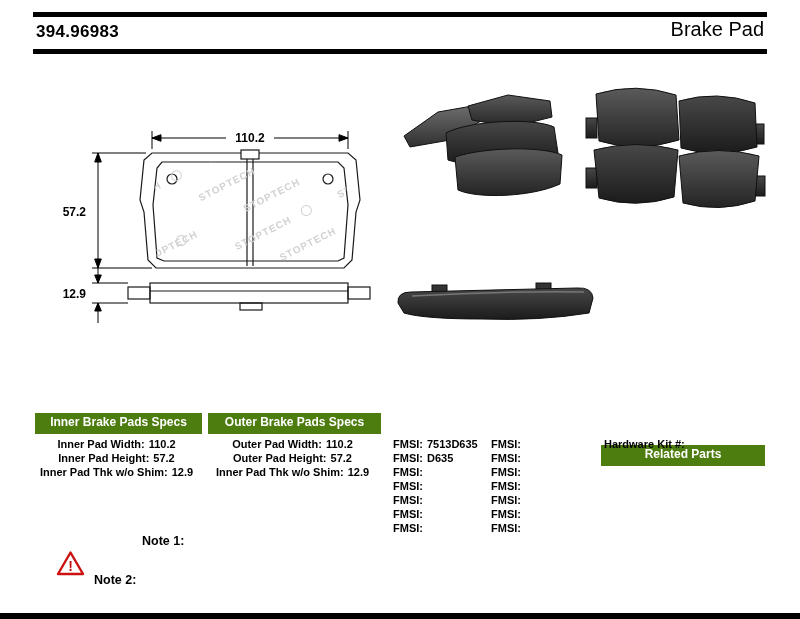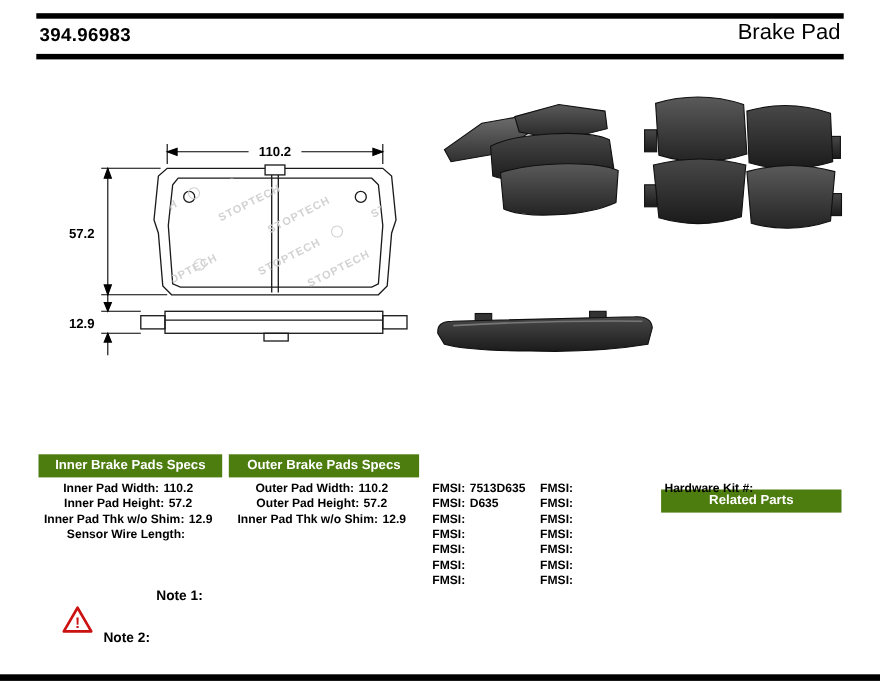--- a/index.html
+++ b/index.html
@@ -143,21 +143,20 @@
   </svg>
 
   <div class="thead" style="left:35px; width:167px;">Inner Brake Pads Specs</div>
   <div class="thead" style="left:208px; width:173px;">Outer Brake Pads Specs</div>
   <div class="thead" style="left:601px; width:164px;margin-top:32px;">Related Parts</div>
 
   <div class="col right" style="left:35px; width:163px;">
     <div class="spec-row"><span>Inner Pad Width:</span><span class="val">110.2</span></div>
     <div class="spec-row"><span>Inner Pad Height:</span><span class="val">57.2</span></div>
     <div class="spec-row"><span>Inner Pad Thk w/o Shim:</span><span class="val">12.9</span></div>
-    <div class="spec-row"><span>Sensor Wire Length:</span><span class="val"></span></div>
   </div>
 
   <div class="col right" style="left:208px; width:169px;">
     <div class="spec-row"><span>Outer Pad Width:</span><span class="val">110.2</span></div>
     <div class="spec-row"><span>Outer Pad Height:</span><span class="val">57.2</span></div>
     <div class="spec-row"><span>Inner Pad Thk w/o Shim:</span><span class="val">12.9</span></div>
   </div>
 
   <div class="col" style="left:393px; width:96px;">
     <div class="spec-row"><span>FMSI:</span><span class="val">7513D635</span></div>

